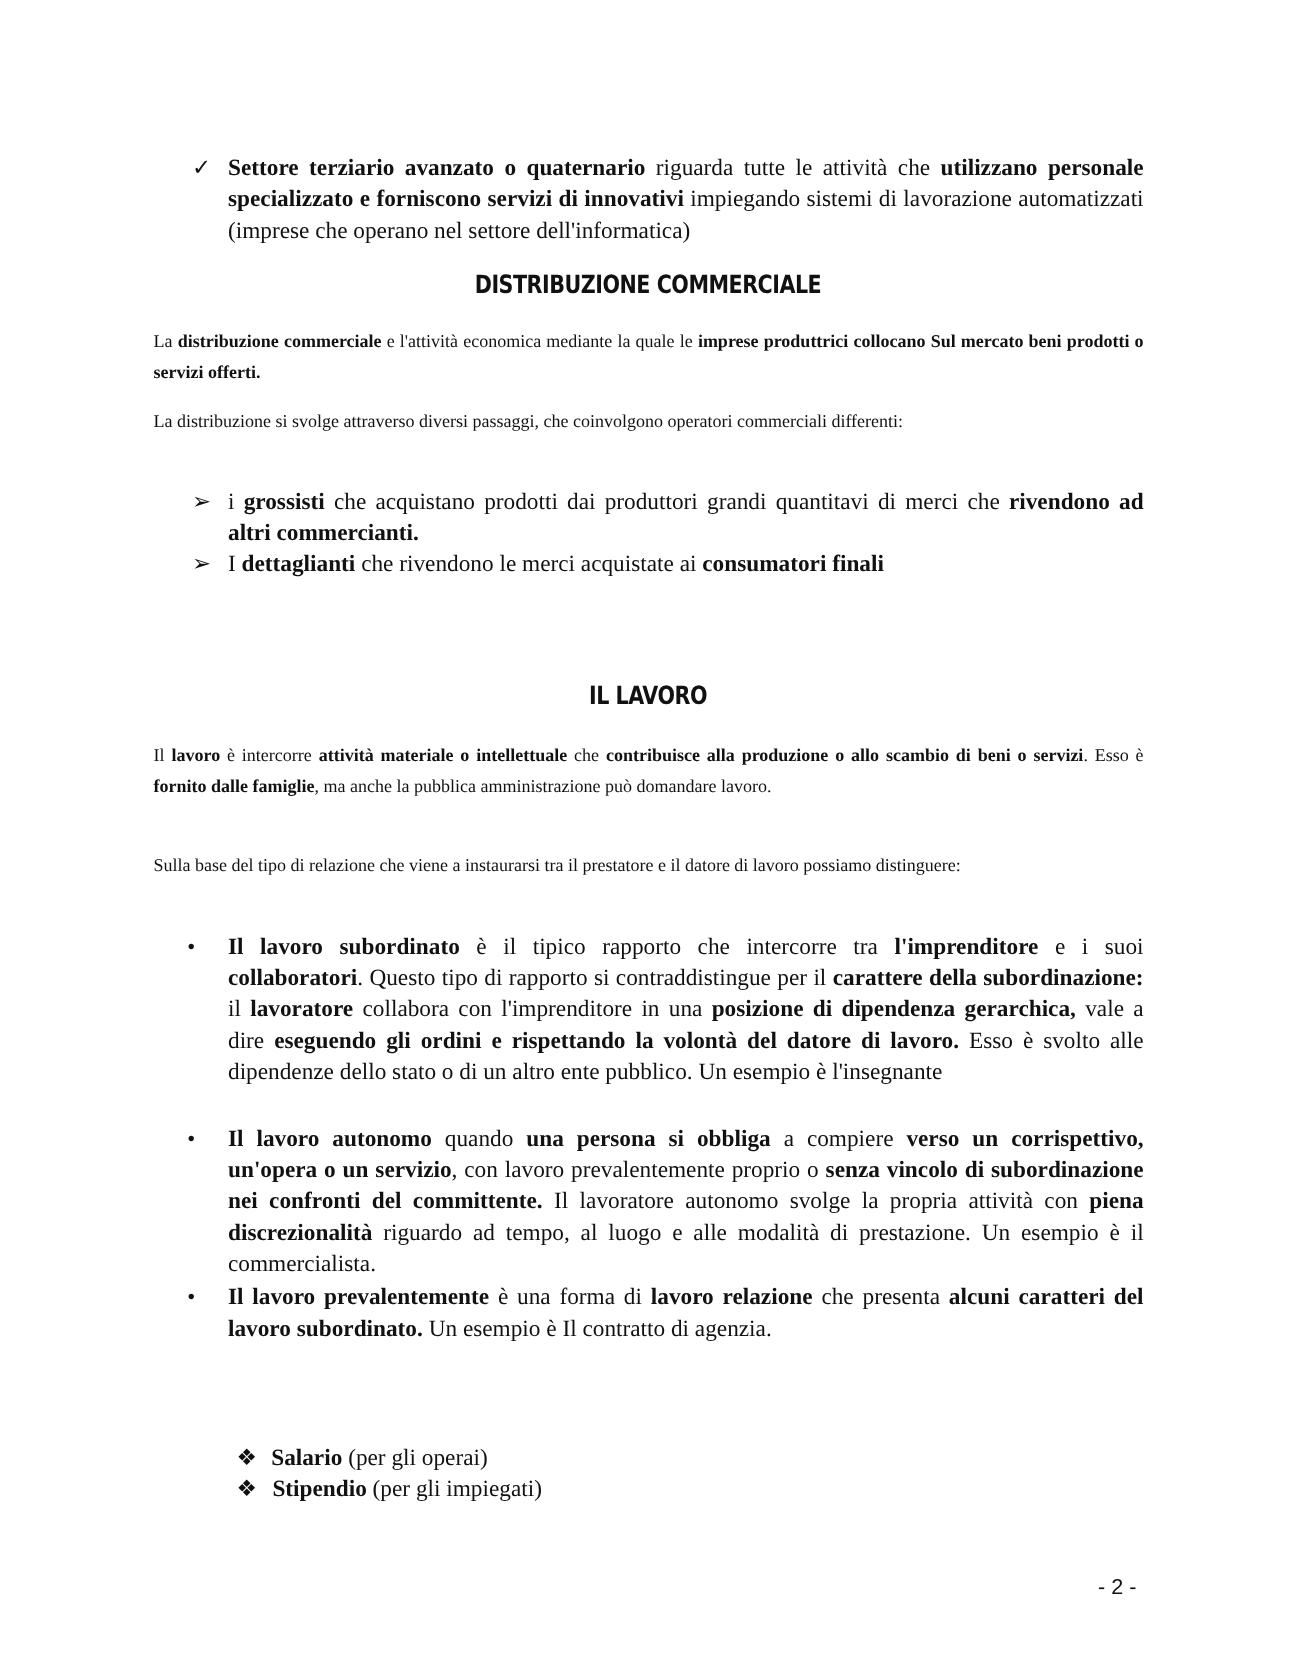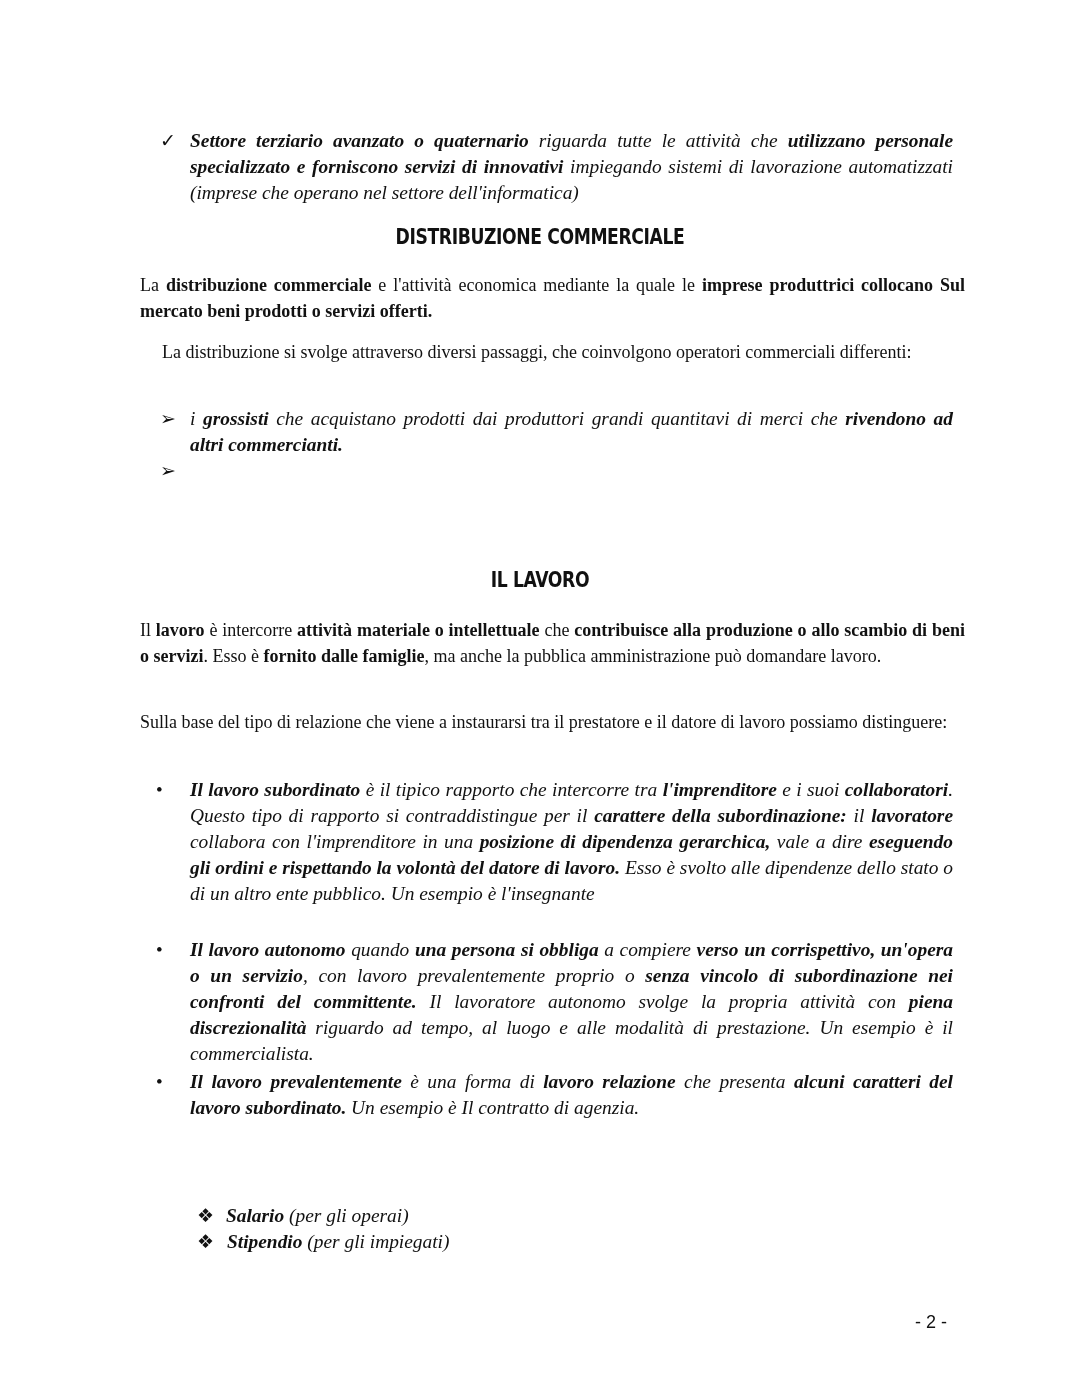--- a/index.html
+++ b/index.html
@@ -1,42 +1,43 @@
 <!DOCTYPE html>
 <html><head>
 <meta charset="utf-8">
 <style>
   html, body { margin: 0; padding: 0; background: #ffffff; }
   body { width: 1080px; height: 1397px; position: relative; overflow: hidden;
          font-family: "Liberation Serif", serif; color: #111111; }
   .page { position: absolute; left: 0; top: 0; width: 1080px; height: 1397px; }
-  .p { position: absolute; left: 140px; width: 825px; font-size: 18px; line-height: 26px;
+  .p { position: absolute; left: 128px; width: 825px; font-size: 15px; line-height: 26px;
        text-align: justify; }
   .li { position: absolute; left: 190px; width: 763px; font-size: 19.4px; line-height: 26px;
-        text-align: justify; font-style: italic; }
+        text-align: justify; }
   .bullet { position: absolute; font-size: 19px; line-height: 26px; }
   .h { position: absolute; left: 0; width: 1080px; text-align: center;
        font-family: "DejaVu Sans", sans-serif; font-weight: bold; font-size: 21px;
        letter-spacing: -0.5px; line-height: 26px; transform: scaleX(0.82); transform-origin: center; }
   b { font-weight: bold; }
   .pagenum { position: absolute; left: 915px; top: 1312px; font-family: "Liberation Sans", sans-serif;
              font-size: 18px; }
 </style>
 </head>
 <body>
 
 <div class="page" id="page">
     <span class="bullet" style="left: 160px; top: 128px;">✓</span>
     <div class="li" style="top: 128px;"><b>Settore terziario avanzato o quaternario</b><span> riguarda tutte le attività che </span><b>utilizzano personale specializzato e forniscono servizi di innovativi</b><span> impiegando sistemi di lavorazione automatizzati (imprese che operano nel settore dell'informatica)</span></div>
     <div class="h" style="top: 224px;">DISTRIBUZIONE COMMERCIALE</div>
     <div class="p" style="top: 272px;"><span>La </span><b>distribuzione commerciale</b><span> e l'attività economica mediante la quale le </span><b>imprese produttrici collocano Sul mercato beni prodotti o servizi offerti.</b></div>
-    <div class="p" style="top: 339px; margin-left: 22px;"><span>La distribuzione si svolge attraverso diversi passaggi, che coinvolgono operatori commerciali differenti:</span></div>
+    <div class="p" style="top: 339px;"><span>La distribuzione si svolge attraverso diversi passaggi, che coinvolgono operatori commerciali differenti:</span></div>
     <span class="bullet" style="left: 160px; top: 406px;">➢</span>
     <div class="li" style="top: 406px;"><span>i </span><b>grossisti</b><span> che acquistano prodotti dai produttori grandi quantitavi di merci che </span><b>rivendono ad altri commercianti.</b></div>
     <span class="bullet" style="left: 160px; top: 458px;">➢</span>
+    <div class="li" style="top: 458px;"><span>I </span><b>dettaglianti</b><span> che rivendono le merci acquistate ai </span><b>consumatori finali</b></div>
     <div class="h" style="top: 567px;">IL LAVORO</div>
     <div class="p" style="top: 617px;"><span>Il </span><b>lavoro</b><span> è intercorre </span><b>attività materiale o intellettuale</b><span> che </span><b>contribuisce alla produzione o allo scambio di beni o servizi</b><span>. Esso è </span><b>fornito dalle famiglie</b><span>, ma anche la pubblica amministrazione può domandare lavoro.</span></div>
     <div class="p" style="top: 709px;"><span>Sulla base del tipo di relazione che viene a instaurarsi tra il prestatore e il datore di lavoro possiamo distinguere:</span></div>
     <span class="bullet" style="left: 156px; top: 777px;">•</span>
     <div class="li" style="top: 777px;"><b>Il lavoro subordinato</b><span> è il tipico rapporto che intercorre tra </span><b>l'imprenditore</b><span> e i suoi </span><b>collaboratori</b><span>. Questo tipo di rapporto si contraddistingue per il </span><b>carattere della subordinazione:</b><span> il </span><b>lavoratore</b><span> collabora con l'imprenditore in una </span><b>posizione di dipendenza gerarchica,</b><span> vale a dire </span><b>eseguendo gli ordini e rispettando la volontà del datore di lavoro.</b><span> Esso è svolto alle dipendenze dello stato o di un altro ente pubblico. Un esempio è l'insegnante</span></div>
     <span class="bullet" style="left: 156px; top: 937px;">•</span>
     <div class="li" style="top: 937px;"><b>Il lavoro autonomo</b><span> quando </span><b>una persona si obbliga</b><span> a compiere </span><b>verso un corrispettivo, un'opera o un servizio</b><span>, con lavoro prevalentemente proprio o </span><b>senza vincolo di subordinazione nei confronti del committente.</b><span> Il lavoratore autonomo svolge la propria attività con </span><b>piena discrezionalità</b><span> riguardo ad tempo, al luogo e alle modalità di prestazione. Un esempio è il commercialista.</span></div>
     <span class="bullet" style="left: 156px; top: 1069px;">•</span>
     <div class="li" style="top: 1069px;"><b>Il lavoro prevalentemente</b><span> è una forma di </span><b>lavoro relazione</b><span> che presenta </span><b>alcuni caratteri del lavoro subordinato.</b><span> Un esempio è Il contratto di agenzia.</span></div>
     <span class="bullet" style="left: 197px; top: 1203px;">❖</span>

